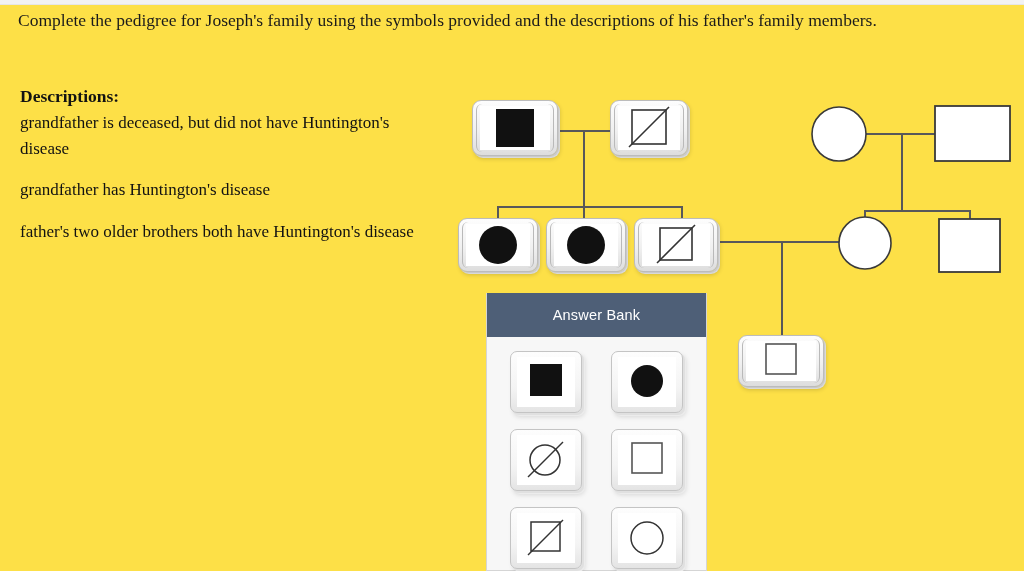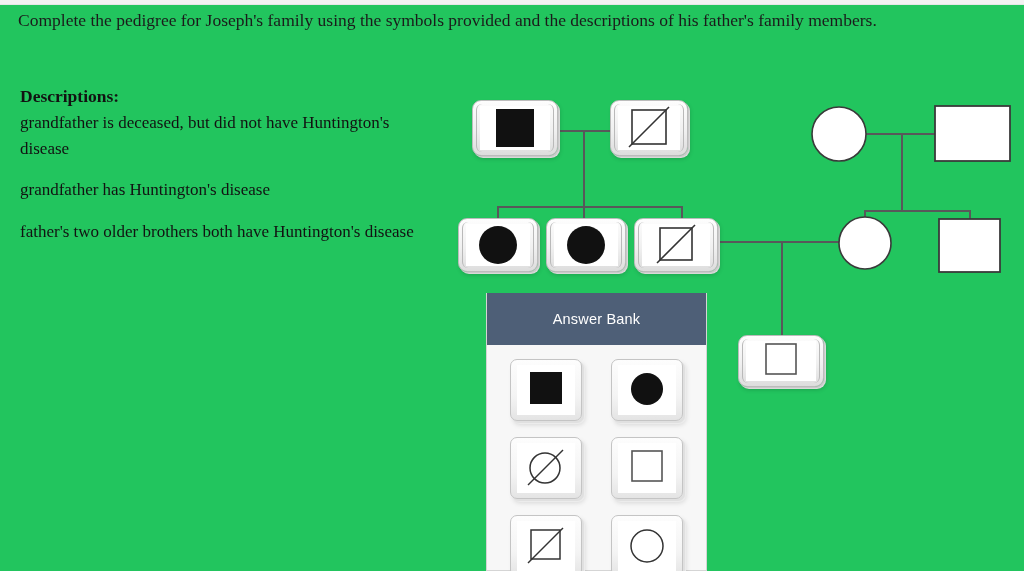--- a/index.html
+++ b/index.html
@@ -6,21 +6,21 @@
   html, body {
     margin: 0; padding: 0;
     width: 1024px; height: 571px;
     background: #ffffff;
     font-family: "Liberation Serif", serif;
     overflow: hidden;
   }
   #page {
     position: relative;
     width: 1024px; height: 571px;
-    background: #22c55e;
+    background: #fde047;
   }
   .topstrip {
     position: absolute; left: 0; top: 0;
     width: 1024px; height: 5px;
     background: #f2f2f2;
     border-bottom: 1px solid #e6e6e6;
   }
 
   
   .instructions {
@@ -104,21 +104,21 @@
   
   .answer-bank {
     position: absolute;
     left: 486px; top: 293px;
     width: 221px; height: 278px;
     background: #f7f7f7;
     border: 1px solid #d5d5d5;
     border-top: none;
   }
   .ab-header {
-    height: 52px;
+    height: 44px;
     background: #4e5f77;
     color: #ffffff;
     font-family: "Liberation Sans", sans-serif;
     font-size: 14.5px;
     display: flex;
     align-items: center;
     justify-content: center;
     letter-spacing: 0.2px;
   }
   .ab-grid {

